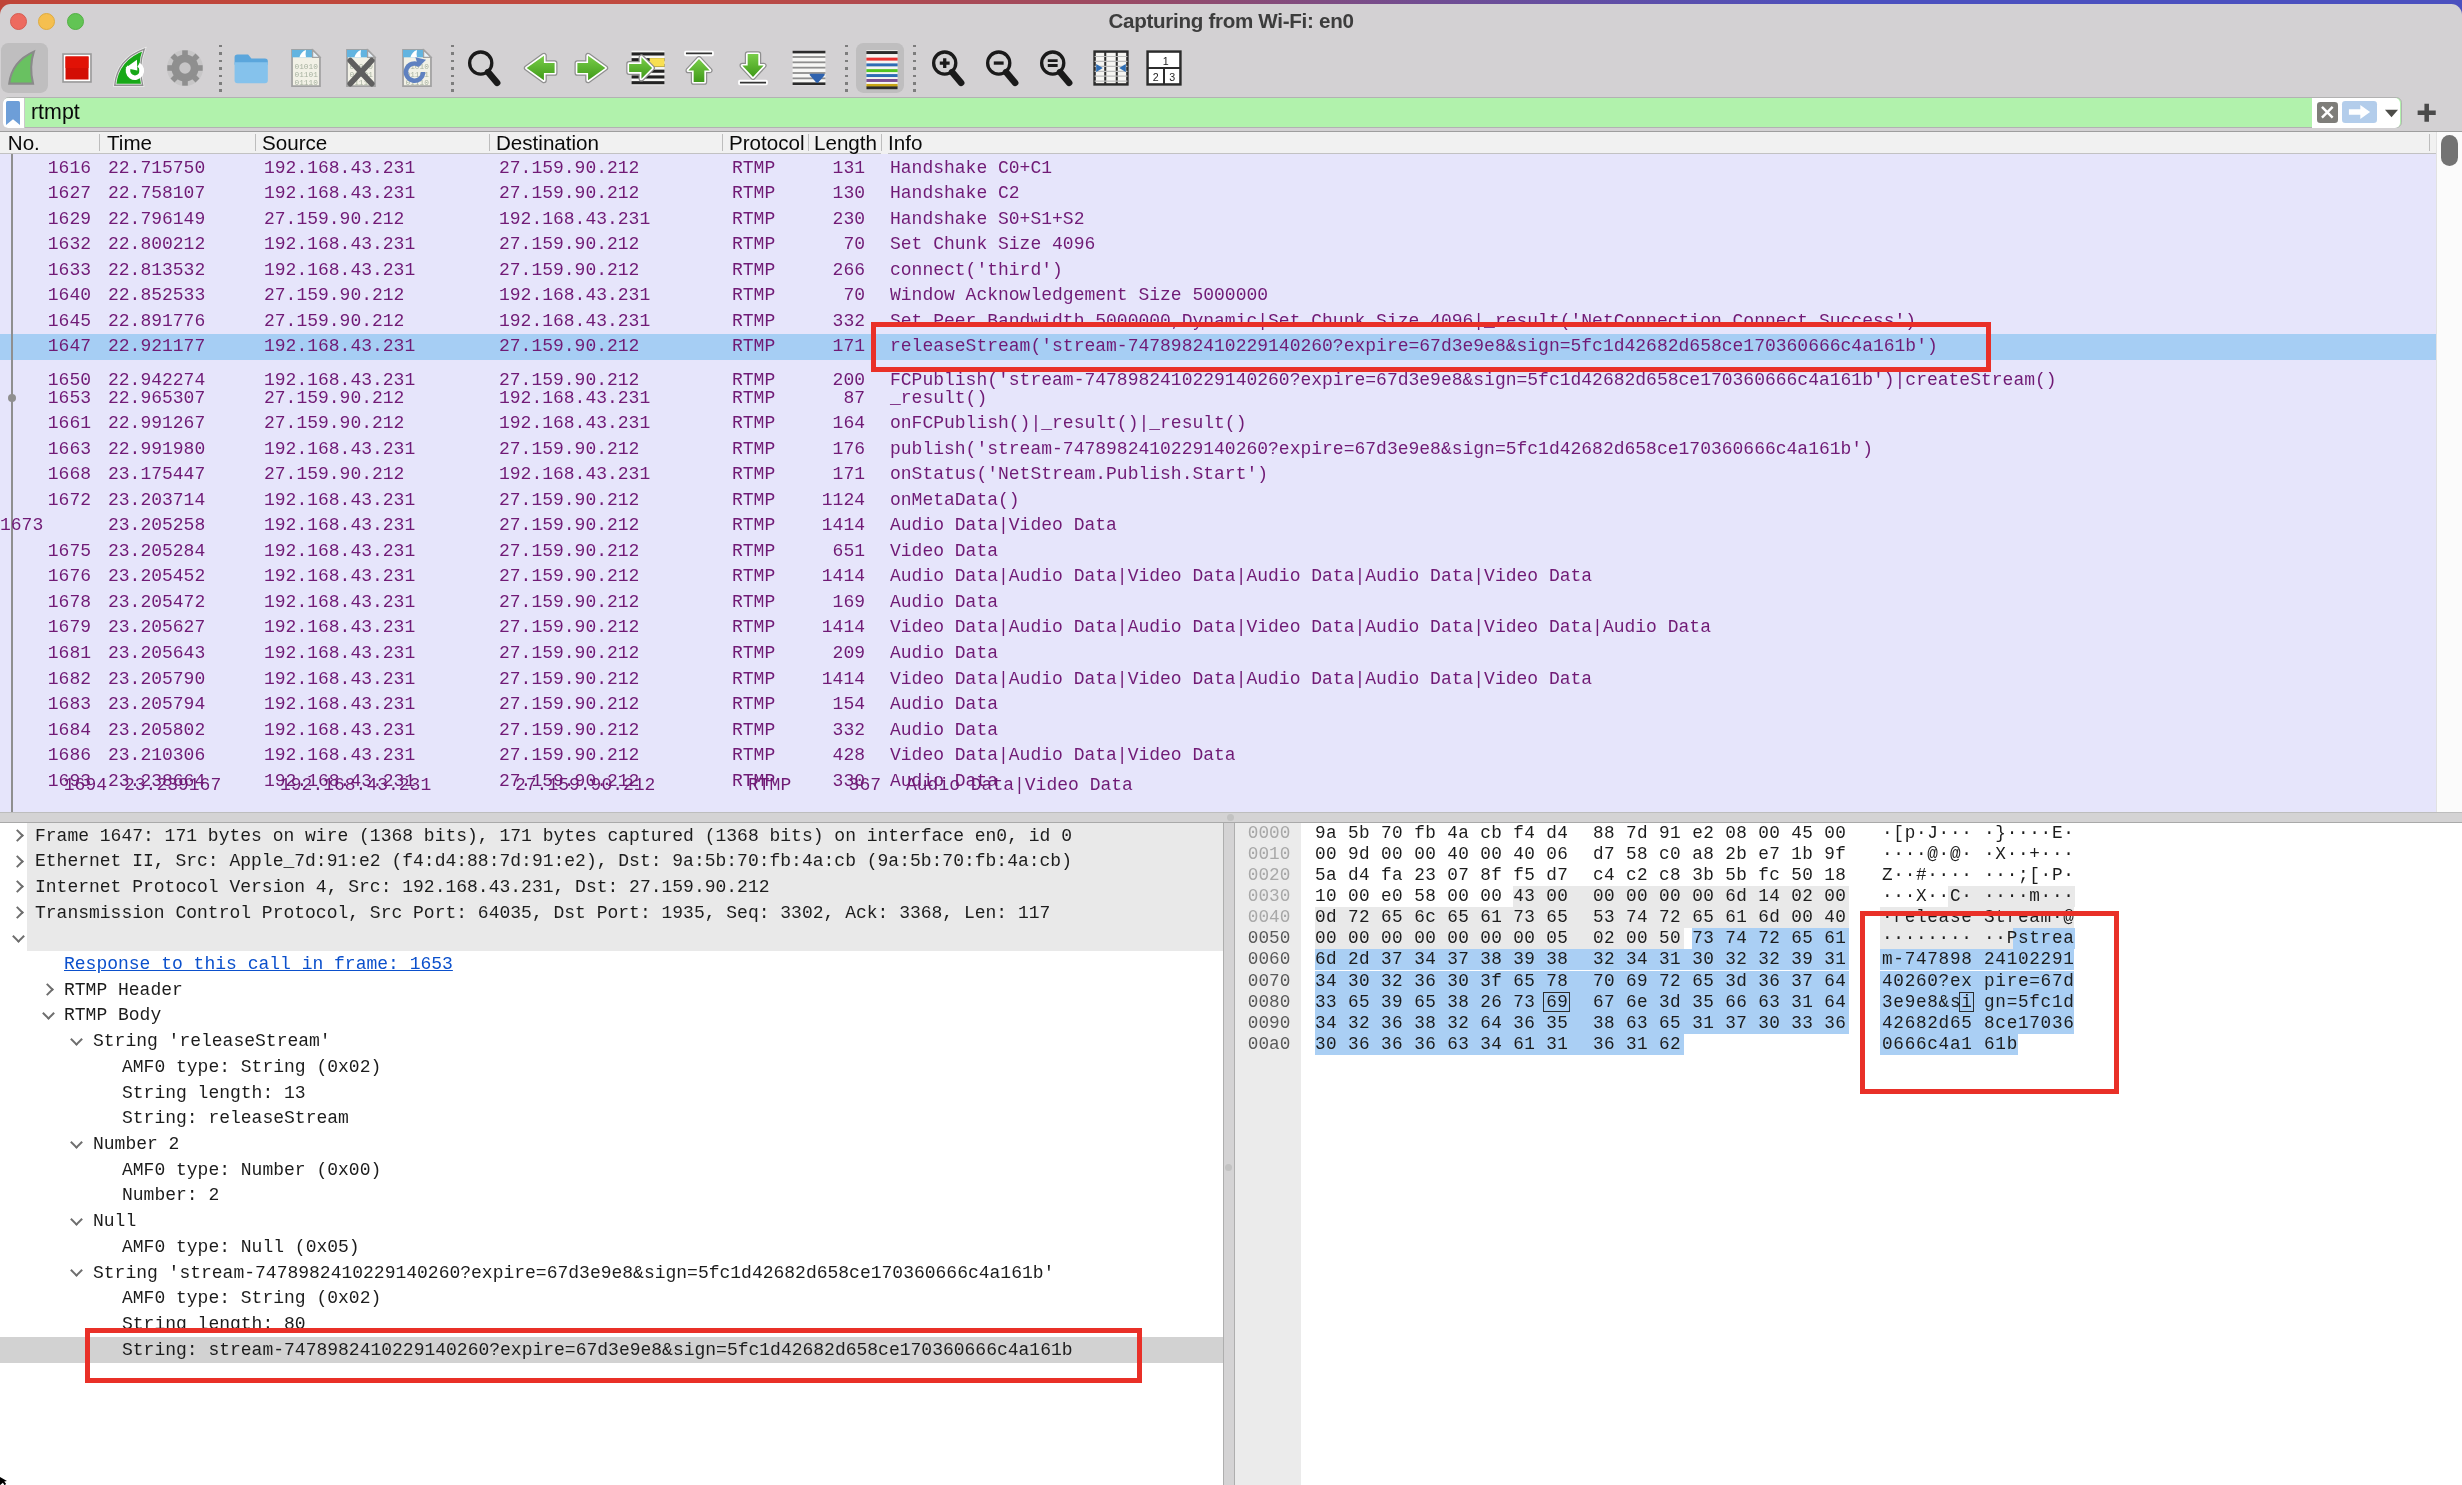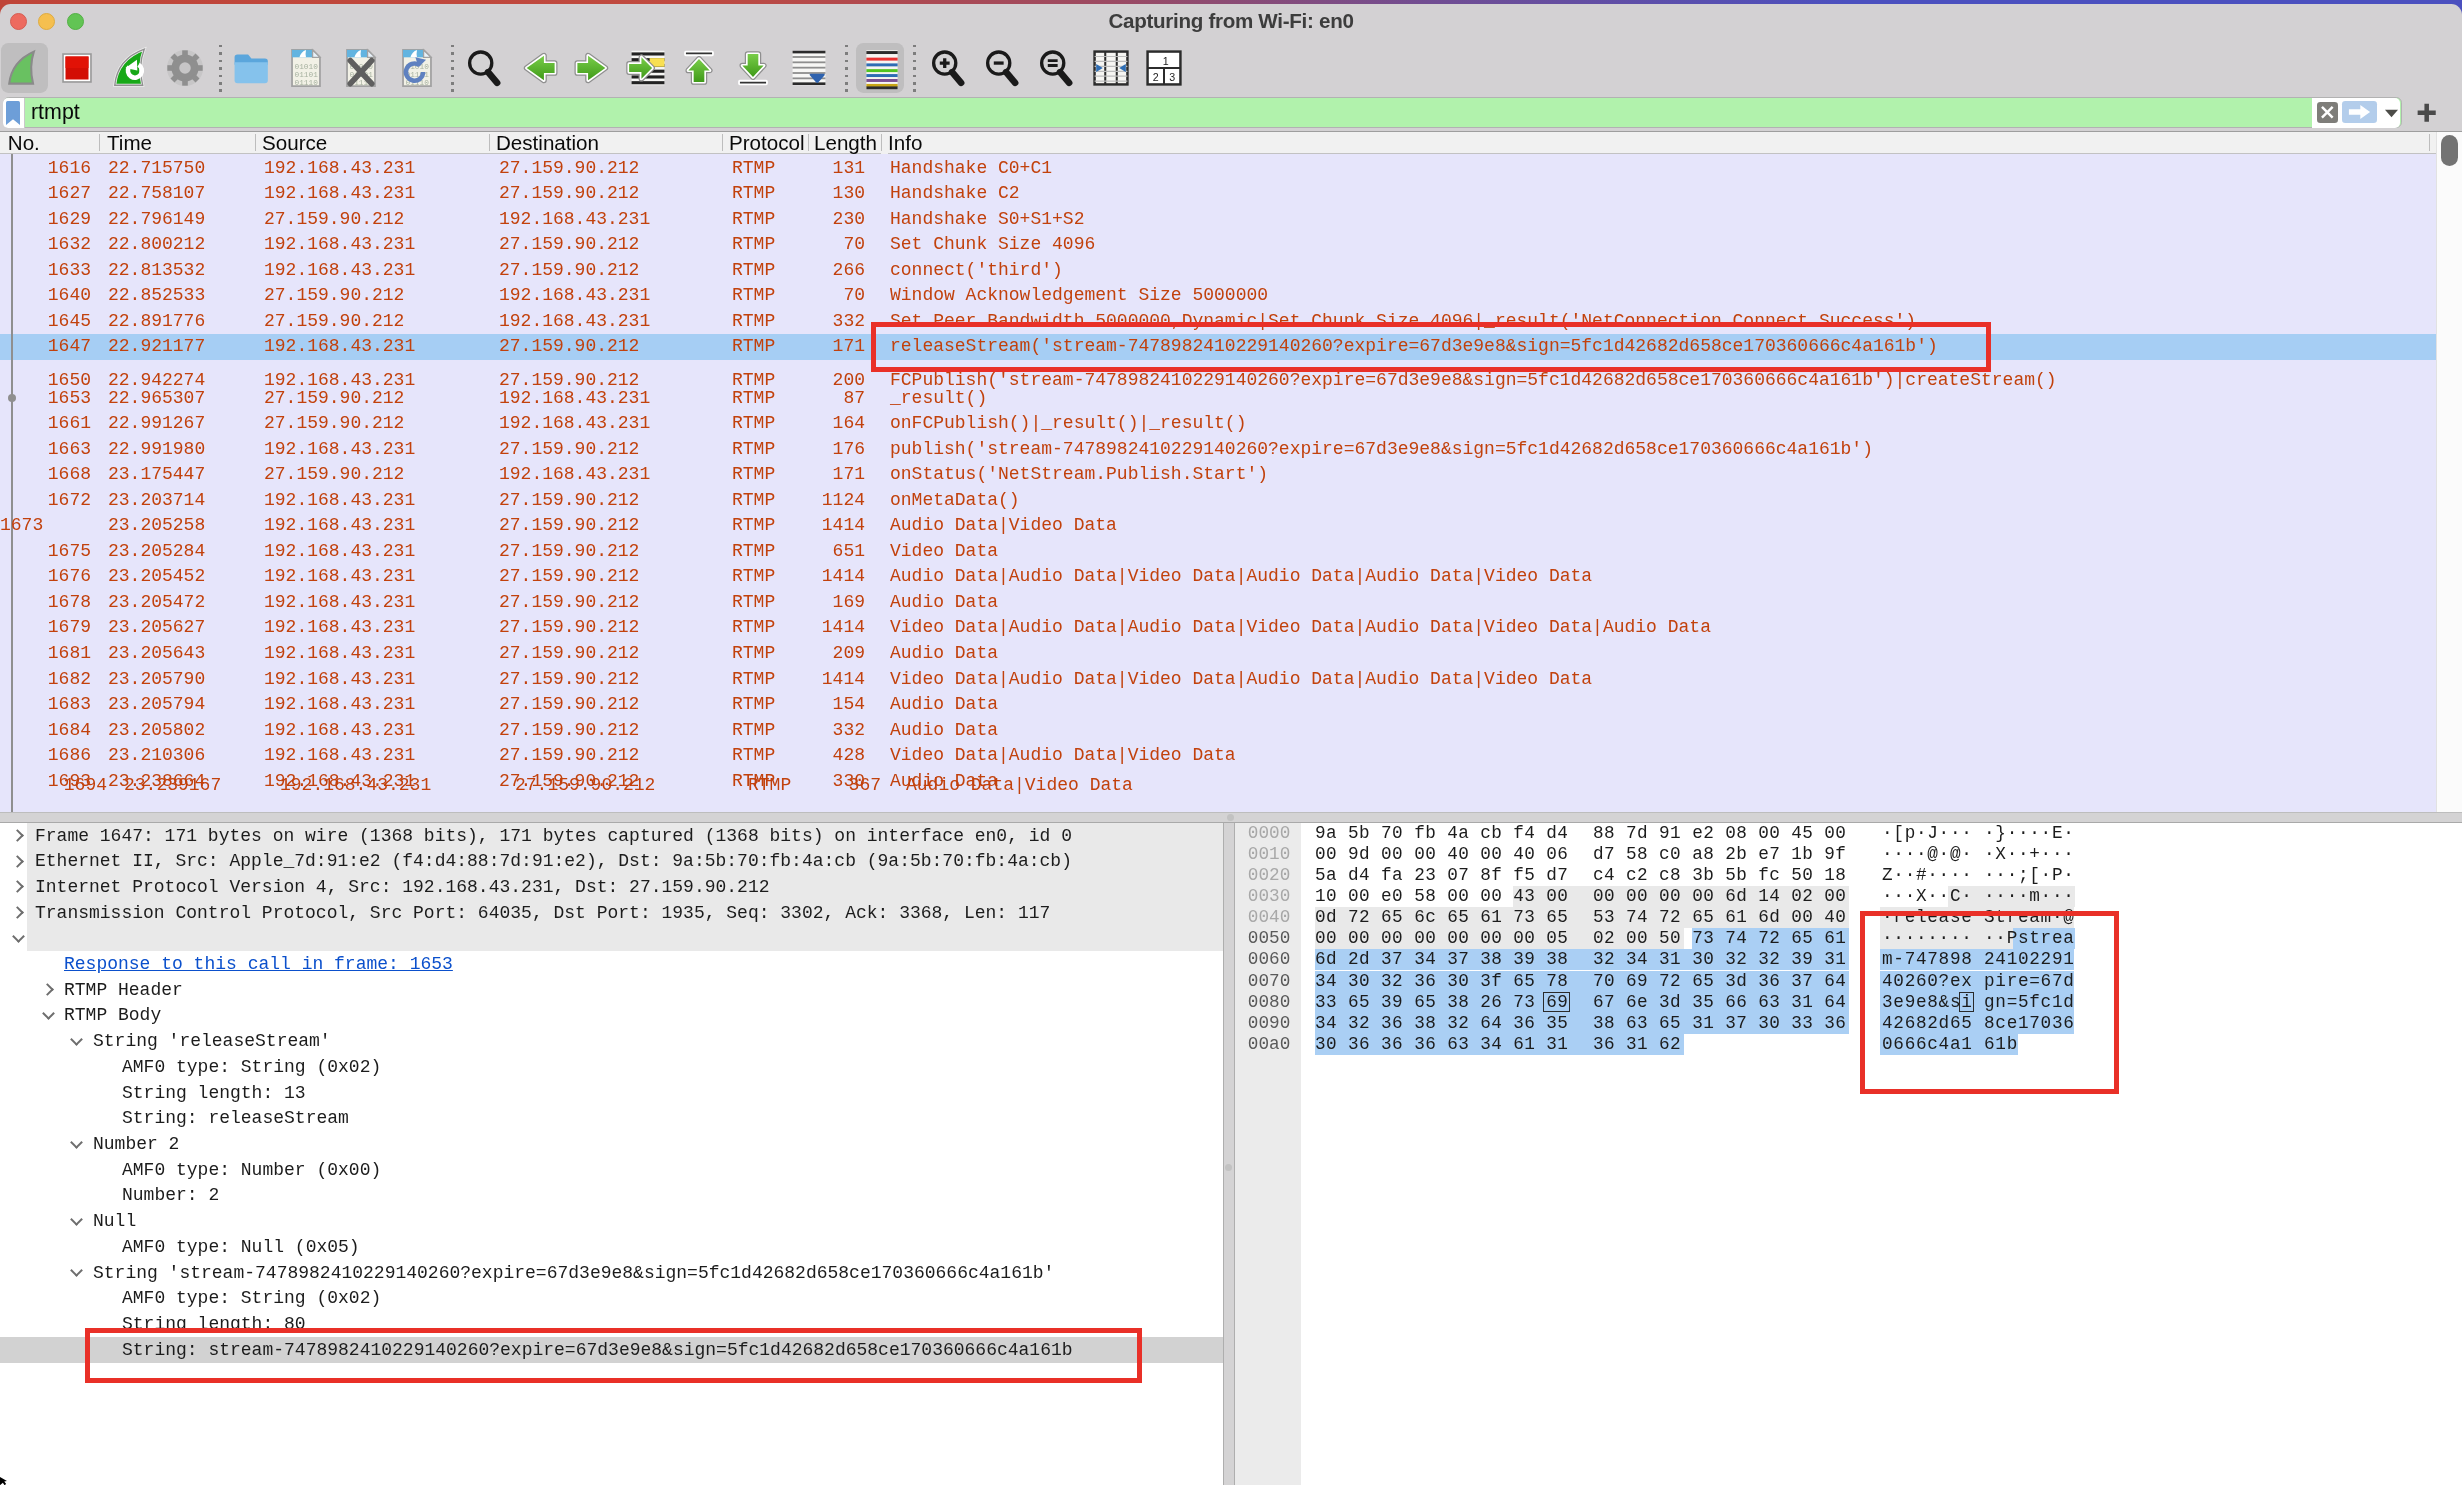--- a/index.html
+++ b/index.html
@@ -1,19 +1,19 @@
 <!DOCTYPE html>
 <html style="font-size:13px"><head><meta charset="utf-8"><style>
 *{margin:0;padding:0;box-sizing:border-box;}
 html,body{width:2462px;height:1485px;overflow:hidden;}
 body{position:relative;font-family:"Liberation Sans",sans-serif;background:#fff;}
 .abs{position:absolute;}
 .mono{font-family:"Liberation Mono",monospace;}
 .cell{position:absolute;top:0;height:25.5px;line-height:25.5px;white-space:pre;}
-.prow{position:absolute;left:0;width:2436px;height:25.5px;font-family:"Liberation Mono",monospace;font-size:18px;color:#c2410c;}
+.prow{position:absolute;left:0;width:2436px;height:25.5px;font-family:"Liberation Mono",monospace;font-size:18px;color:#701a75;}
 .drow{position:absolute;height:26px;line-height:26px;font-family:"Liberation Mono",monospace;font-size:18px;color:#1c1c1c;white-space:pre;}
 .hrow{position:absolute;height:21px;line-height:21px;font-family:"Liberation Mono",monospace;font-size:17.7px;color:#1c1c1c;white-space:pre;}
 .chev{position:absolute;width:9px;height:9px;border-right:2.1px solid #6e6e6e;border-bottom:2.1px solid #6e6e6e;}
 .redbox{position:absolute;border:5.4px solid #e93028;}
 .sep{position:absolute;top:45px;height:48px;width:2.5px;background-image:repeating-linear-gradient(to bottom,#7d7d7d 0,#7d7d7d 2.5px,transparent 2.5px,transparent 7.4px);}
 </style></head><body>
 <div class="abs" style="left:0;top:0;width:2462px;height:16.5px;background:linear-gradient(90deg,#bf4438,#c04a40 28%,#9c4a62 45%,#714d92 58%,#4b50bf 75%);"></div>
 <div class="abs" style="left:0;top:4.1px;width:2462px;height:1481px;background:#d3d1d3;border-radius:10.7px 10.7px 0 0;"></div>
 <div class="abs" style="left:9.5px;top:12.8px;width:17.3px;height:17.3px;border-radius:50%;background:#ed6a5f;border:0.8px solid #d55c52;"></div>
 <div class="abs" style="left:38px;top:12.8px;width:17.3px;height:17.3px;border-radius:50%;background:#f5bf4f;border:0.8px solid #deab40;"></div>

